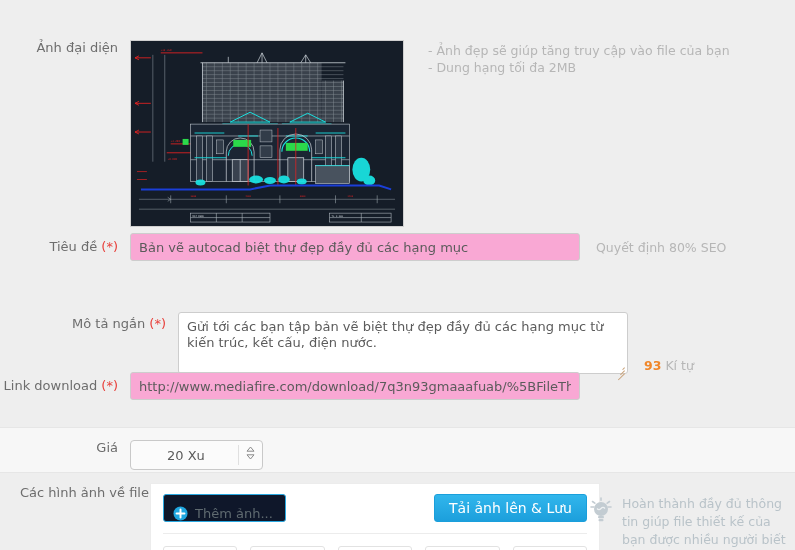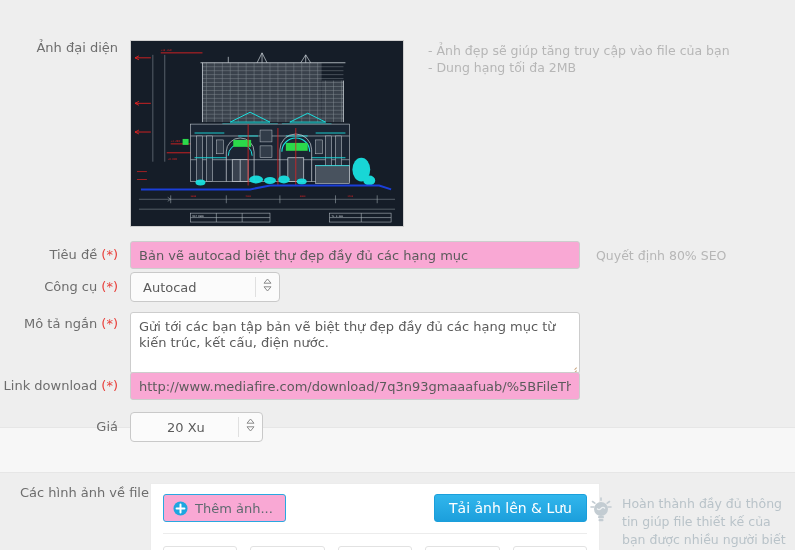--- a/index.html
+++ b/index.html
@@ -69,22 +69,22 @@
   .band { position: absolute; left: 0; width: 795px; }
   .band-light { background: #f7f7f7; }
 
   
   .panel {
     box-sizing: border-box; width: 450px; background: #ffffff;
     border: 1px solid #ececec; padding: 10px 12px 0 12px;
   }
   .panel-top { display: flex; align-items: center; justify-content: space-between; }
   .btn-add {
-    display: inline-flex; align-items: center; gap: 7px; height: 28px;
-    border: 1px solid #29a8e0; background: #f9a8d4; border-radius: 3px;
+    display: inline-flex; align-items: flex-end; gap: 7px; height: 28px;
+    border: 1px solid #29a8e0; background: #0f172a; border-radius: 3px;
     padding: 0 12px 0 9px; color: #5f6a70; font-size: 13px; cursor: pointer;
     font-family: "DejaVu Sans", "Liberation Sans", sans-serif;
   }
   .btn-save {
     height: 28px; border: 1px solid #1a9fdb; border-radius: 3px; cursor: pointer;
     background: linear-gradient(#31b6ec, #1c9fdc); color: #fff; font-size: 14px;
     padding: 0 14px; font-family: "DejaVu Sans", "Liberation Sans", sans-serif;
   }
   .panel-rule { margin-top: 11px; border-top: 1px solid #ececec; }
   .thumbs { display: flex; gap: 13px; padding-top: 12px; }
@@ -279,82 +279,66 @@
         </div>
       </div>
 
       <div style="padding-top:2px;">
         <div class="hint">- Ảnh đẹp sẽ giúp tăng truy cập vào file của bạn</div>
         <div class="hint">- Dung hạng tối đa 2MB</div>
       </div>
     </div>
   </div>
 
-  <div class="row" style="top:241px; align-items:center;">
+  <div class="row" style="top:233px; align-items:center;">
     <div class="label">
       <span>Tiêu đề</span>
       <span class="req">(*)</span>
     </div>
     <div class="field" style="display:flex; align-items:center; gap:16px;">
       <input class="txt txt-title" type="text" value="Bản vẽ autocad biệt thự đẹp đầy đủ các hạng mục" style="">
       <span class="hint">Quyết định 80% SEO</span>
     </div>
   </div>
 
-  <div class="row" style="top:272px; align-items:center;">
-    <div class="label">
-      <span>Công cụ</span>
-      <span class="req">(*)</span>
-    </div>
-    <div class="field">
-      <span class="sel-wrap">
-        <select class="sel sel-tool">
-          <option>Autocad</option>
-        </select>
-        <span class="sel-div"></span>
-        <span class="spin">
-          <svg width="9" height="16" viewBox="0 0 9 16">
-            <path d="M4.5 2 L8 6.2 H1 Z" fill="none" stroke="#8a8a8a" stroke-width="1"></path>
-            <path d="M4.5 14 L8 9.8 H1 Z" fill="none" stroke="#8a8a8a" stroke-width="1"></path>
-          </svg>
-        </span>
-      </span>
-    </div>
-  </div>
 
   <div class="row" style="top:312px;">
-    <div class="label" style="padding-top:4px;">
+    <div class="label" style="padding-top:4px;margin-left:48px;">
       <span>Mô tả ngắn</span>
       <span class="req">(*)</span>
     </div>
     <div class="field" style="display:flex; align-items:flex-end; gap:16px;">
       <span class="ta-wrap">
         <textarea class="ta" style="">Gửi tới các bạn tập bản vẽ biệt thự đẹp đầy đủ các hạng mục từ kiến trúc, kết cấu, điện nước.</textarea>
         <span class="grip">
             <i></i>
             <i></i>
             <i></i>
           </span>
       </span>
       <span style="padding-bottom:4px;">
+        <div class="hint">
+          <span class="counter-num">93</span>
+          <span>Kí tự</span>
+        </div>
       </span>
     </div>
   </div>
 
   <div class="row" style="top:372px; align-items:center;">
     <div class="label">
       <span>Link download</span>
       <span class="req">(*)</span>
     </div>
     <div class="field">
       <input class="txt txt-link" type="text" value="http://www.mediafire.com/download/7q3n93gmaaafuab/%5BFileThietKe.vn%5D" style="">
     </div>
   </div>
 
-  <div class="row" style="top:412px; align-items:center;">
+  <div class="row" style="top:440px; align-items:flex-start;">
     <div class="label">Giá</div>
     <div class="field" style="display:flex; align-items:center; gap:14px;">
       <span class="sel-wrap">
         <select class="sel sel-price">
           <option>20 Xu</option>
         </select>
         <span class="sel-div"></span>
         <span class="spin">
           <svg width="9" height="16" viewBox="0 0 9 16">
             <path d="M4.5 2 L8 6.2 H1 Z" fill="none" stroke="#8a8a8a" stroke-width="1"></path>

